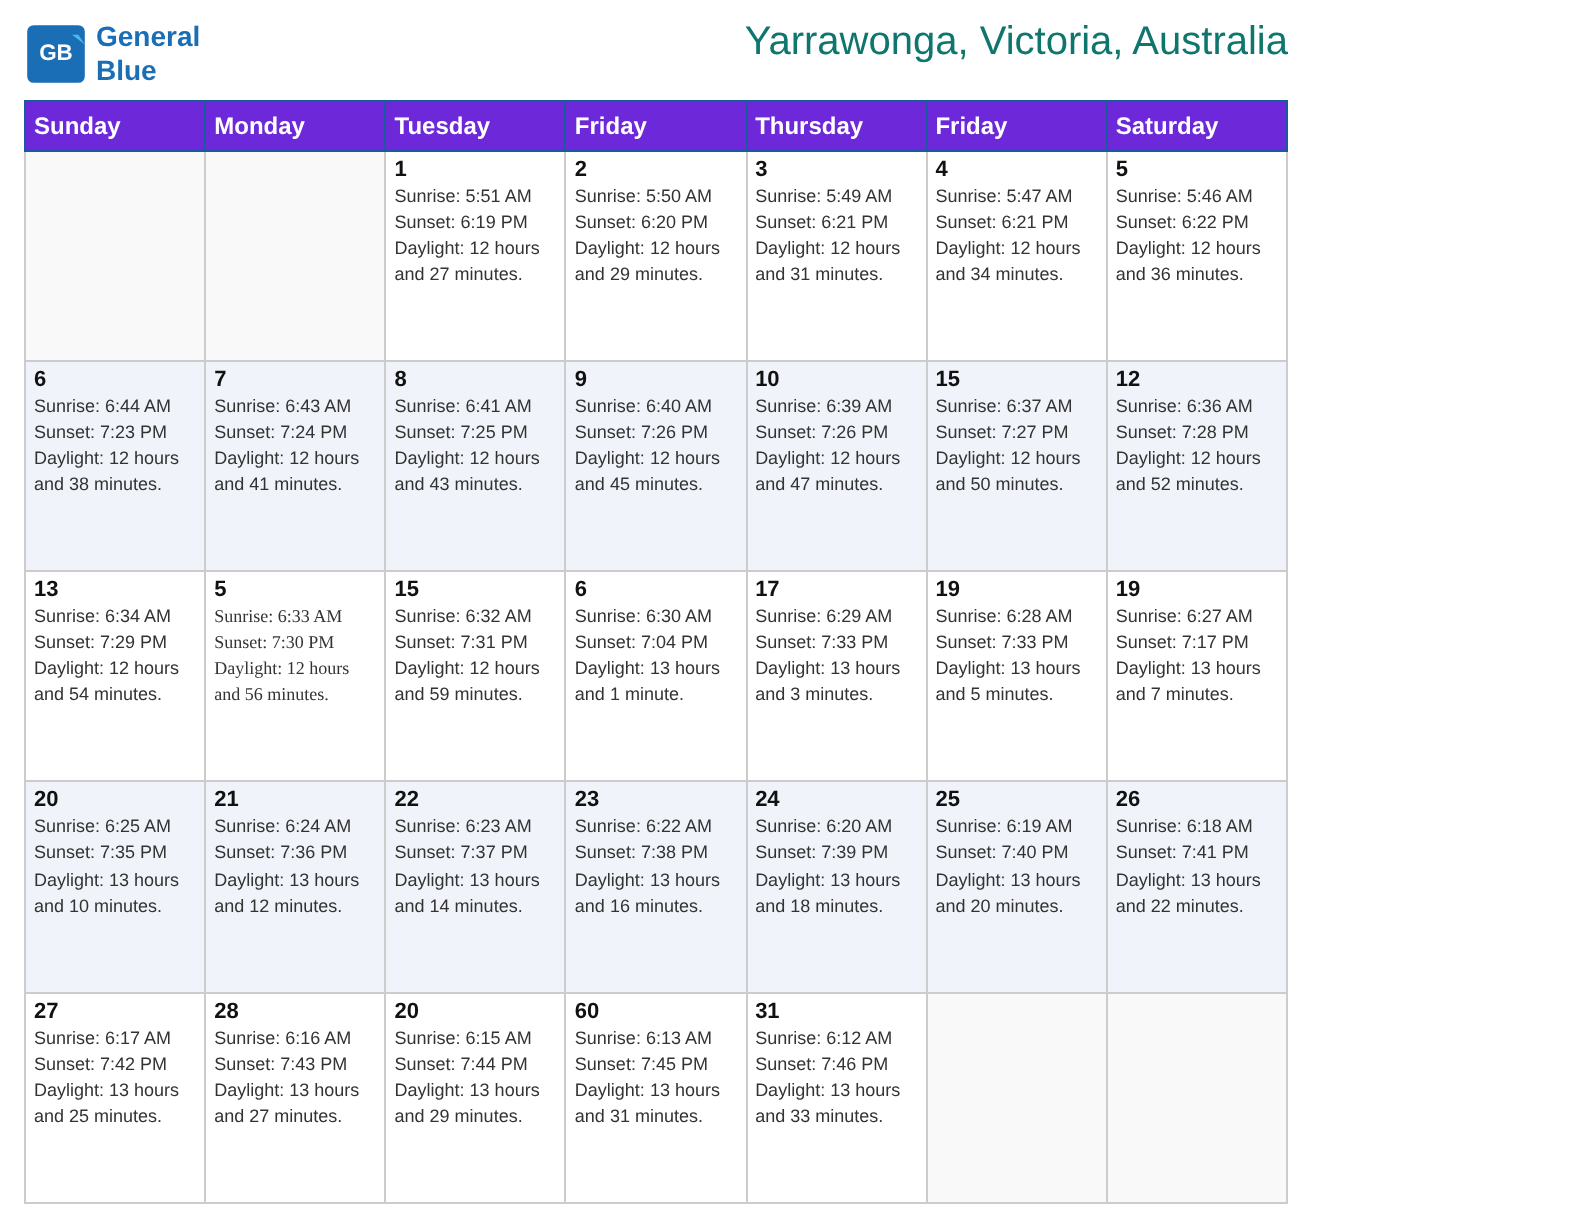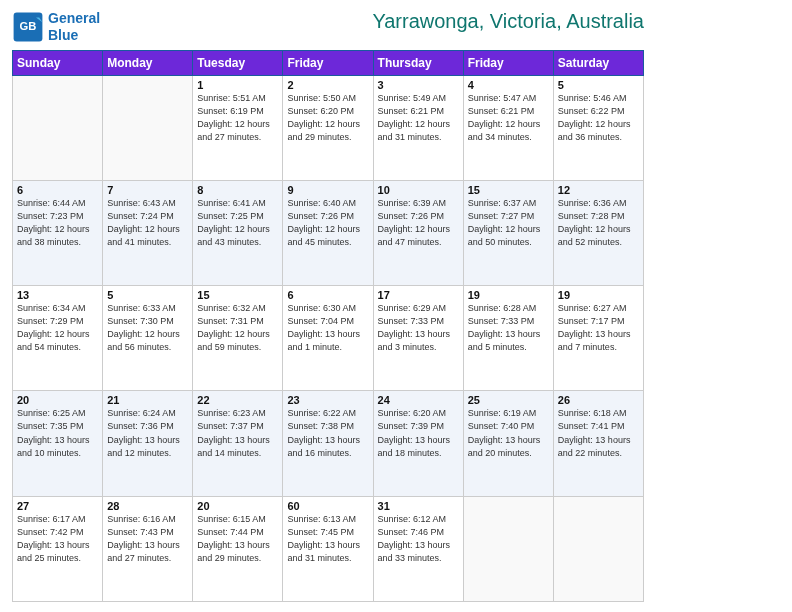--- a/index.html
+++ b/index.html
@@ -223,21 +223,21 @@
         <tr>
           <td>
             <span class="day-num">13</span>
             <div class="day-info" style="white-space: pre-line;">Sunrise: 6:34 AM
 Sunset: 7:29 PM
 Daylight: 12 hours
 and 54 minutes.</div>
           </td>
           <td>
             <span class="day-num">5</span>
-            <div class="day-info" style="white-space: pre-line;">Sunrise: 6:33 AM
+            <div class="day-info" style="white-space: pre-line; font-family: Liberation Serif, serif;">Sunrise: 6:33 AM
 Sunset: 7:30 PM
 Daylight: 12 hours
 and 56 minutes.</div>
           </td>
           <td>
             <span class="day-num">15</span>
             <div class="day-info" style="white-space: pre-line;">Sunrise: 6:32 AM
 Sunset: 7:31 PM
 Daylight: 12 hours
 and 59 minutes.</div>

